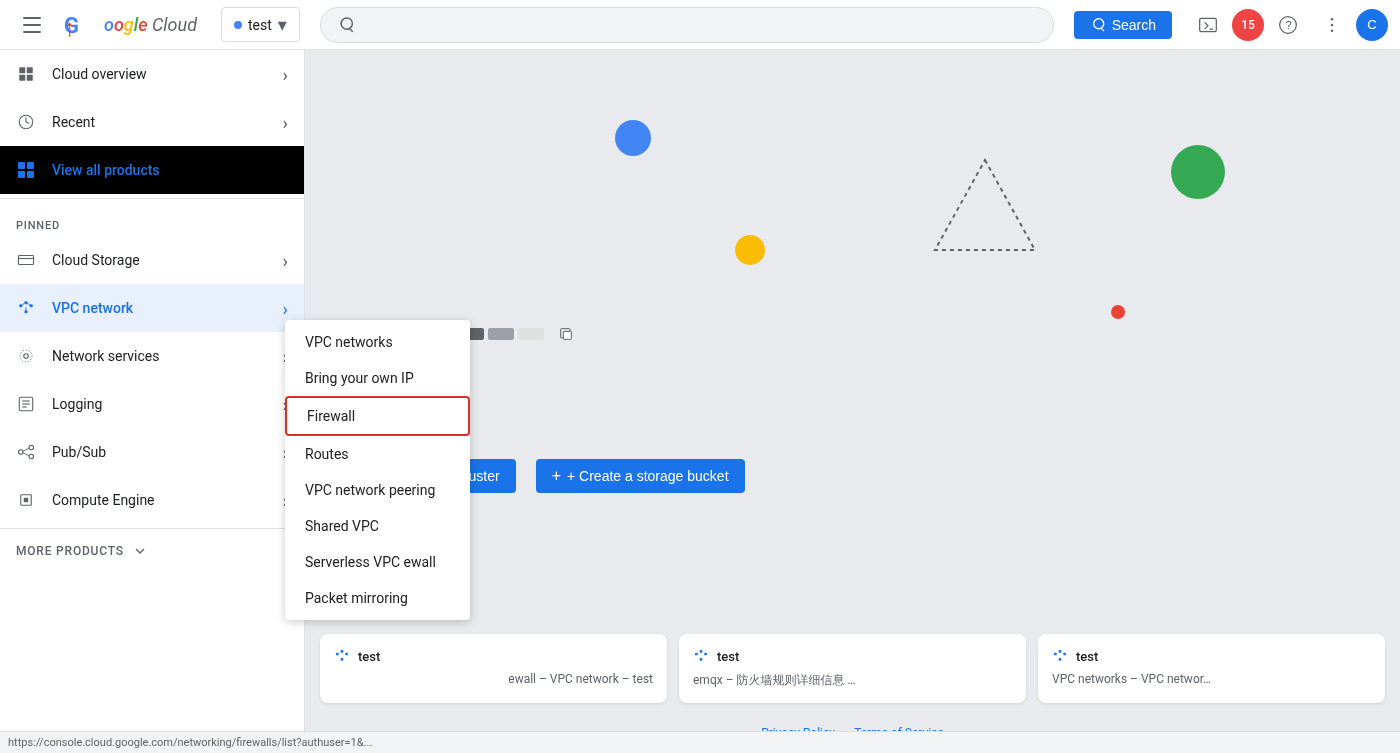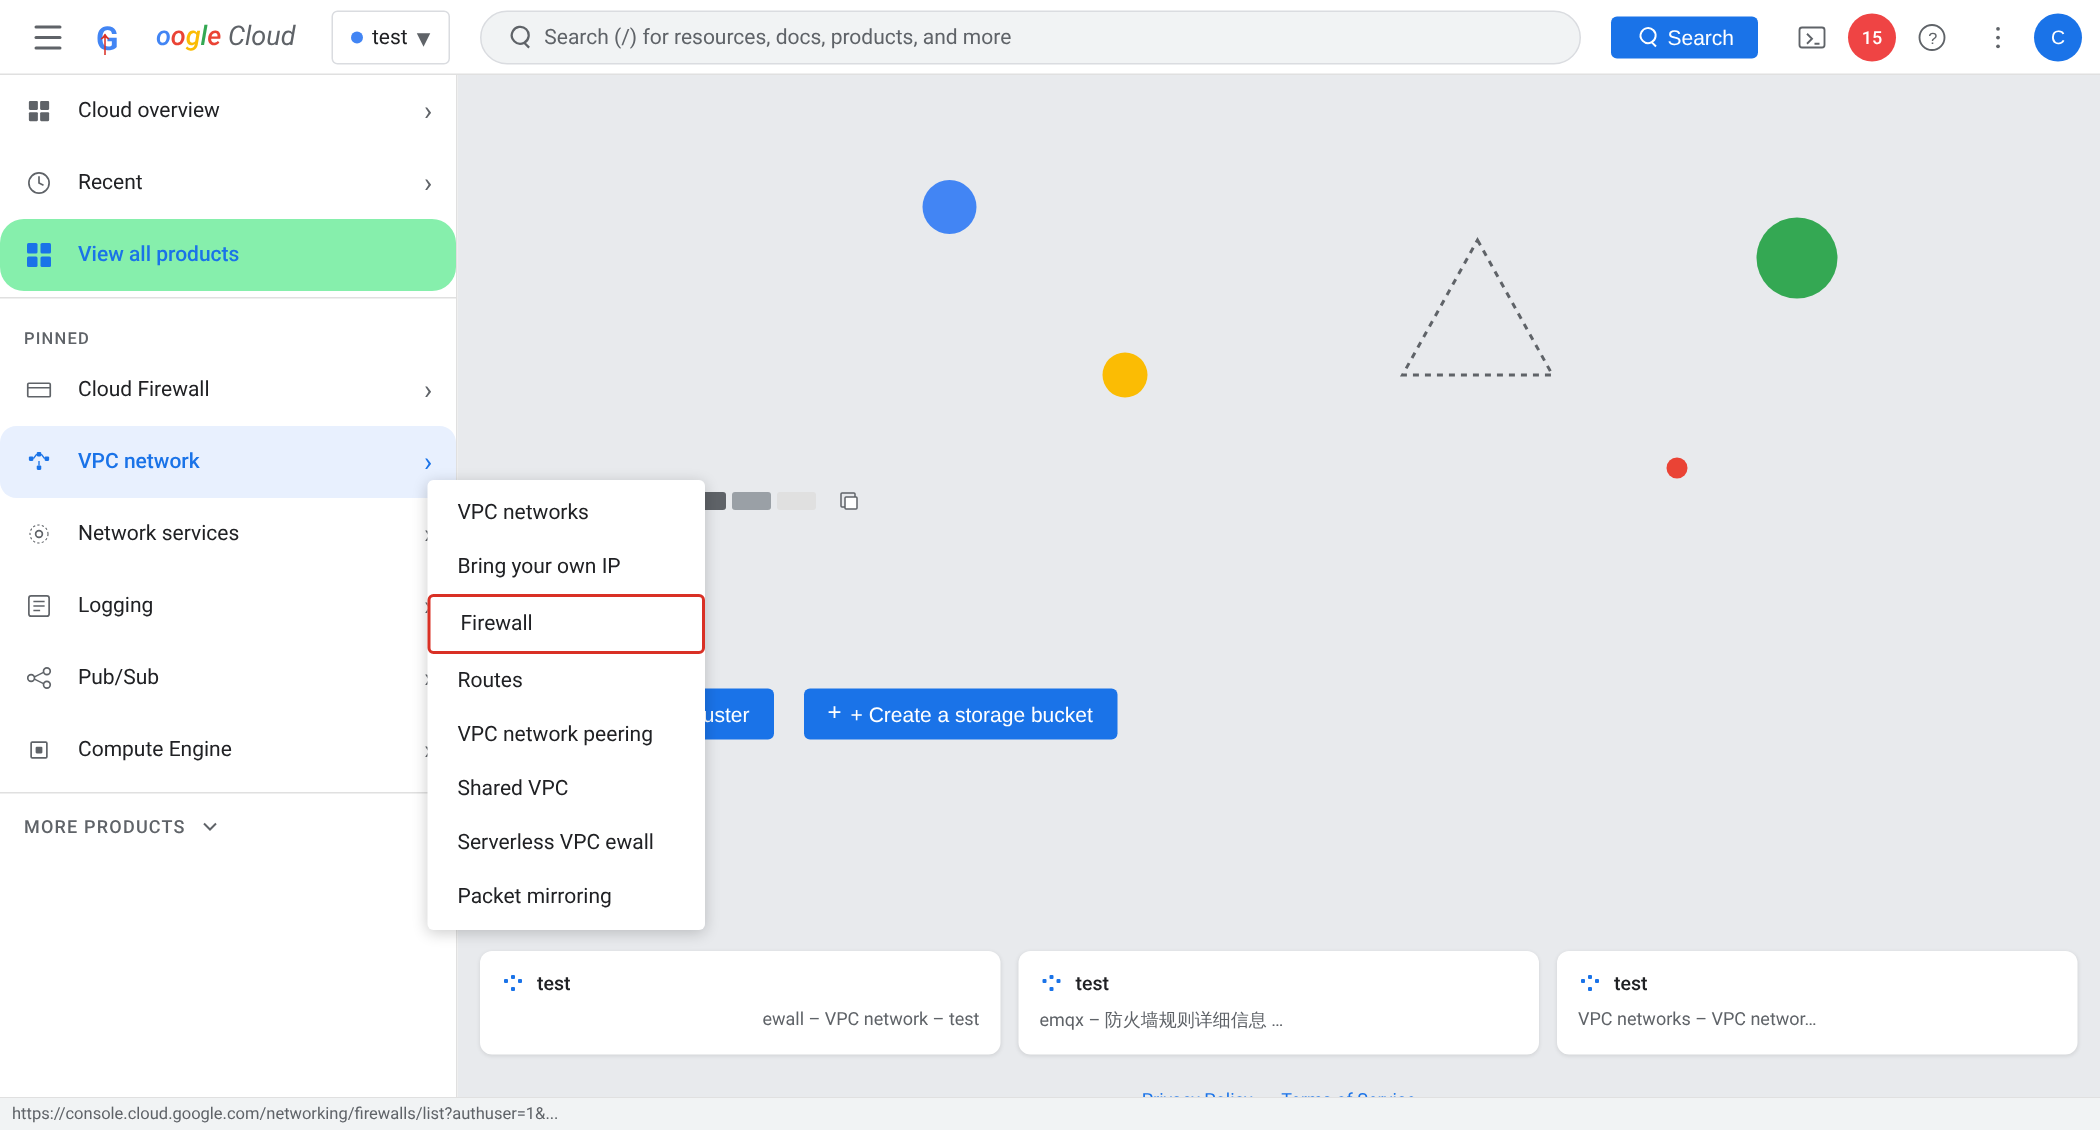--- a/index.html
+++ b/index.html
@@ -57,21 +57,21 @@
     
     .sidebar {
       position: fixed; top: 50px; left: 0; width: 305px; bottom: 0;
       background: #fff; z-index: 90; overflow-y: auto;
       border-right: 1px solid #e0e0e0;
     }
     .sidebar-item {
       display: flex; align-items: center; gap: 16px; padding: 10px 16px;
       cursor: pointer; height: 48px; position: relative;
     }
-    .sidebar-item.active { background: #e8f0fe; border-radius: 11px; }
+    .sidebar-item.active { background: #e8f0fe; }
     .sidebar-item.active .sidebar-label { color: #1a73e8; font-weight: 500; }
     .sidebar-item.highlighted { background: #e8f0fe; }
     .sidebar-icon { width: 20px; height: 20px; flex-shrink: 0; display: flex; align-items: center; justify-content: center; }
     .sidebar-label { font-size: 14px; color: #202124; flex: 1; }
     .sidebar-chevron { color: #5f6368; font-size: 18px; }
     .sidebar-section-label {
       font-size: 11px; color: #5f6368; font-weight: 500; letter-spacing: 0.8px;
       padding: 16px 16px 4px; text-transform: uppercase;
     }
     .sidebar-divider { height: 1px; background: #e0e0e0; margin: 4px 0; }
@@ -167,21 +167,20 @@
   <div class="project-selector">
     <div class="project-dot"></div>
     <span class="project-name">test</span>
     <span class="project-chevron">▾</span>
   </div>
 
   <div class="search-bar">
     <svg width="18" height="18" viewBox="0 0 24 24" fill="#5f6368">
         <path d="M21 21l-4.35-4.35m0 0A7.5 7.5 0 1 0 6.5 6.5a7.5 7.5 0 0 0 10.15 10.15z" stroke="#5f6368" stroke-width="2" fill="none"></path>
       </svg>
-    <span class="search-input-fake">Search (/) for resources, docs, products, and more</span>
   </div>
 
   <button class="search-btn">
     <svg width="16" height="16" viewBox="0 0 24 24" fill="#fff">
         <path d="M21 21l-4.35-4.35M16.65 16.65A7.5 7.5 0 1 0 6.5 6.5a7.5 7.5 0 0 0 10.15 10.15z" stroke="#fff" stroke-width="2" fill="none"></path>
       </svg>
     <span>Search</span>
   </button>
 
   <div class="topbar-icons">
@@ -229,21 +228,21 @@
     <div class="sidebar-icon">
       <svg width="18" height="18" viewBox="0 0 24 24" fill="none">
           <circle cx="12" cy="12" r="9" stroke="#5f6368" stroke-width="1.5"></circle>
           <polyline points="12,6 12,12 16,14" stroke="#5f6368" stroke-width="1.5" fill="none"></polyline>
         </svg>
     </div>
     <span class="sidebar-label">Recent</span>
     <span class="sidebar-chevron">›</span>
   </div>
 
-  <div class="sidebar-item highlighted" style="background:#86efac;border-radius:16px;">
+  <div class="sidebar-item highlighted" style="background:#000000;">
     <div class="sidebar-icon">
       <div class="grid-icon" style="color:#1a73e8;">
         <div class="grid-dot"></div>
           <div class="grid-dot"></div>
         <div class="grid-dot"></div>
           <div class="grid-dot"></div>
       </div>
     </div>
     <span class="sidebar-label" style="color:#1a73e8; font-weight:500;">View all products</span>
   </div>
@@ -252,21 +251,21 @@
 
   <div class="sidebar-section-label">PINNED</div>
 
   <div class="sidebar-item">
     <div class="sidebar-icon">
       <svg width="18" height="18" viewBox="0 0 24 24" fill="none">
           <rect x="2" y="6" width="20" height="12" rx="1" stroke="#5f6368" stroke-width="1.5"></rect>
           <line x1="2" y1="10" x2="22" y2="10" stroke="#5f6368" stroke-width="1.5"></line>
         </svg>
     </div>
-    <span class="sidebar-label">Cloud Firewall</span>
+    <span class="sidebar-label">Cloud Storage</span>
     <span class="sidebar-chevron">›</span>
   </div>
 
   <div class="sidebar-item active" style="background:#e8f0fe;">
     <div class="sidebar-icon">
       <svg width="18" height="18" viewBox="0 0 24 24" fill="none">
           <rect x="3" y="7" width="4" height="4" rx="1" fill="#1a73e8"></rect>
           <rect x="10" y="3" width="4" height="4" rx="1" fill="#1a73e8"></rect>
           <rect x="17" y="7" width="4" height="4" rx="1" fill="#1a73e8"></rect>
           <rect x="10" y="15" width="4" height="4" rx="1" fill="#1a73e8"></rect>

